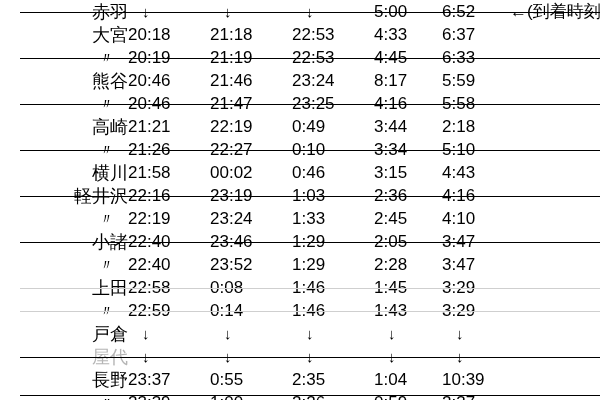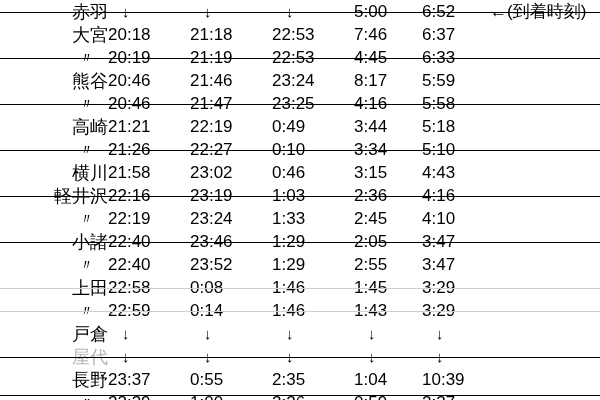--- a/index.html
+++ b/index.html
@@ -11,20 +11,21 @@
     width: 600px;
     height: 400px;
     overflow: hidden;
     font-family: "Liberation Sans", sans-serif;
     color: #000000;
   }
   #sheet {
     position: relative;
     width: 519px;
     height: 400px;
+    margin-left: 20px;
   }
   table.timetable {
     border-collapse: collapse;
     border-spacing: 0;
     width: 600px;
     table-layout: fixed;
     font-size: 17px;
     line-height: 1;
   }
   table.timetable td {
@@ -96,21 +97,21 @@
         <td class="time">5:00</td>
         <td class="time">6:52</td>
         <td class="note">←(到着時刻)</td>
       </tr>
 
       <tr>
         <td class="station">大宮</td>
         <td class="time">20:18</td>
         <td class="time">21:18</td>
         <td class="time">22:53</td>
-        <td class="time">7:46</td>
+        <td class="time">4:33</td>
         <td class="time">6:37</td>
         <td class="note"></td>
       </tr>
 
       <tr>
         <td class="station repeat">〃</td>
         <td class="time">20:19</td>
         <td class="time">21:19</td>
         <td class="time">22:53</td>
         <td class="time">4:45</td>
@@ -137,38 +138,38 @@
         <td class="time">5:58</td>
         <td class="note"></td>
       </tr>
 
       <tr>
         <td class="station">高崎</td>
         <td class="time">21:21</td>
         <td class="time">22:19</td>
         <td class="time">0:49</td>
         <td class="time">3:44</td>
-        <td class="time">5:18</td>
+        <td class="time">2:18</td>
         <td class="note"></td>
       </tr>
 
       <tr>
         <td class="station repeat">〃</td>
         <td class="time">21:26</td>
         <td class="time">22:27</td>
         <td class="time">0:10</td>
         <td class="time">3:34</td>
         <td class="time">5:10</td>
         <td class="note"></td>
       </tr>
 
       <tr>
         <td class="station">横川</td>
         <td class="time">21:58</td>
-        <td class="time">23:02</td>
+        <td class="time">00:02</td>
         <td class="time">0:46</td>
         <td class="time">3:15</td>
         <td class="time">4:43</td>
         <td class="note"></td>
       </tr>
 
       <tr>
         <td class="station">軽井沢</td>
         <td class="time">22:16</td>
         <td class="time">23:19</td>
@@ -196,21 +197,21 @@
         <td class="time">2:05</td>
         <td class="time">3:47</td>
         <td class="note"></td>
       </tr>
 
       <tr>
         <td class="station repeat">〃</td>
         <td class="time">22:40</td>
         <td class="time">23:52</td>
         <td class="time">1:29</td>
-        <td class="time">2:55</td>
+        <td class="time">2:28</td>
         <td class="time">3:47</td>
         <td class="note"></td>
       </tr>
 
       <tr>
         <td class="station">上田</td>
         <td class="time">22:58</td>
         <td class="time">0:08</td>
         <td class="time">1:46</td>
         <td class="time">1:45</td>

